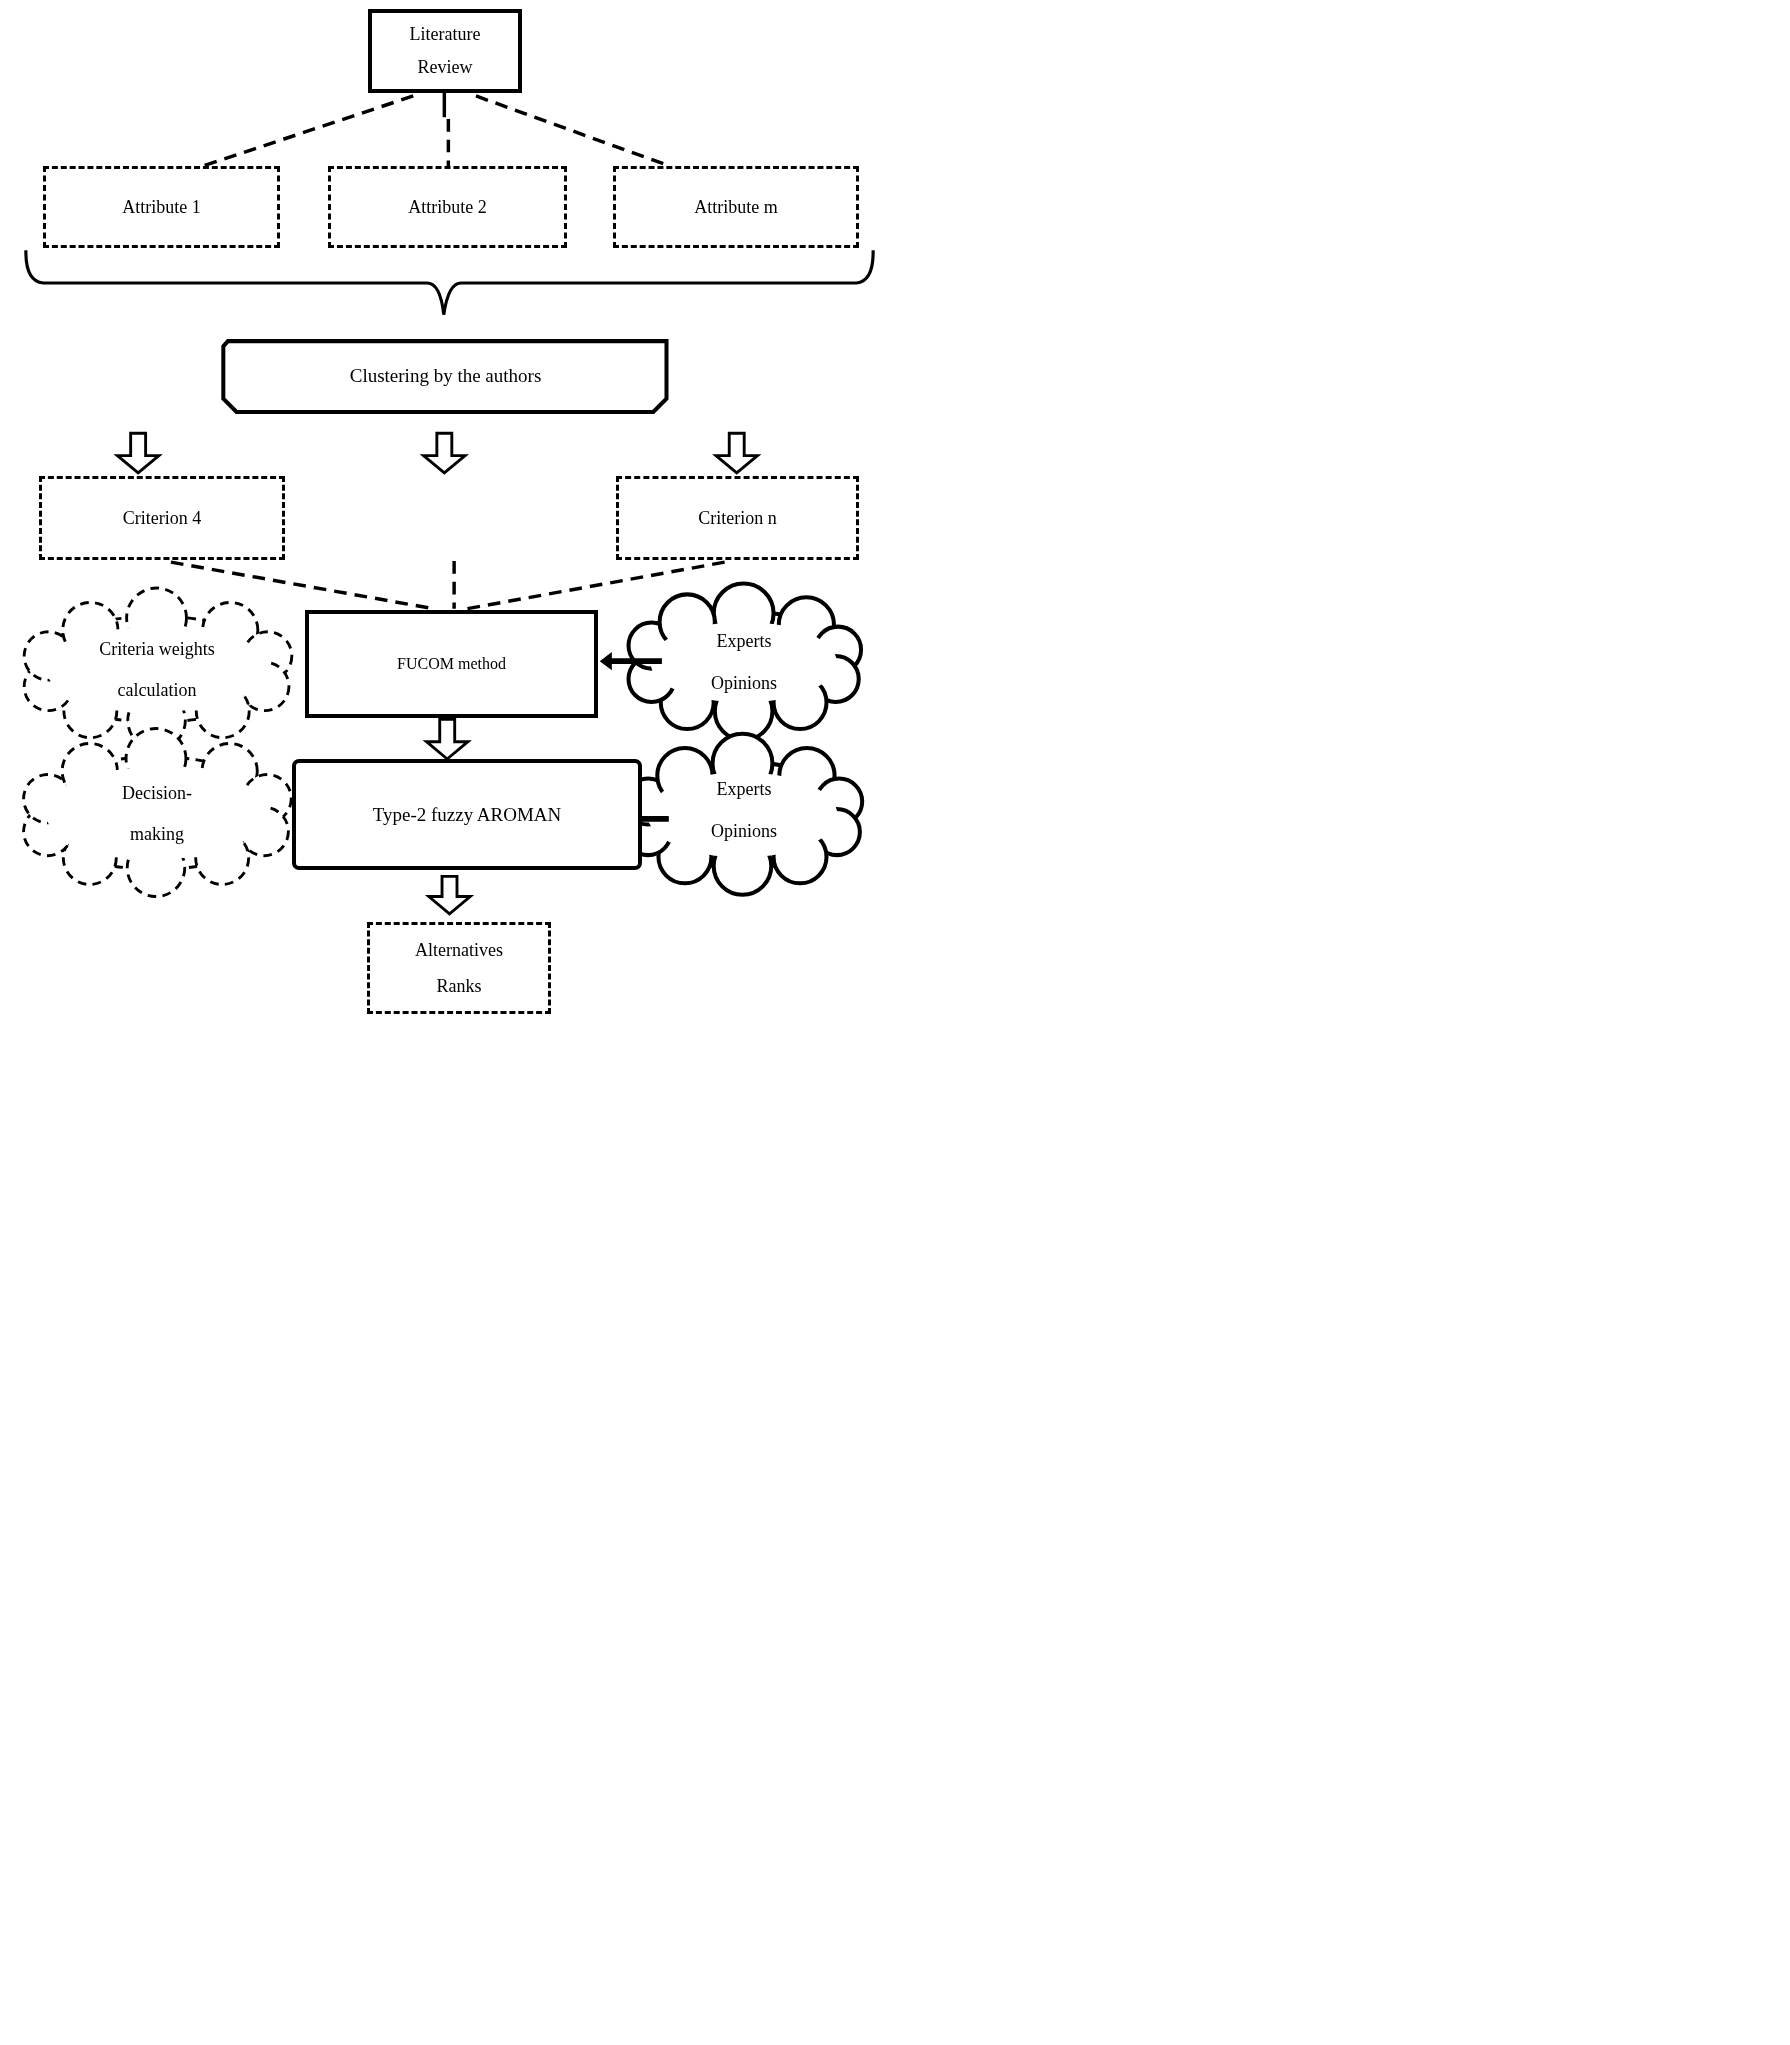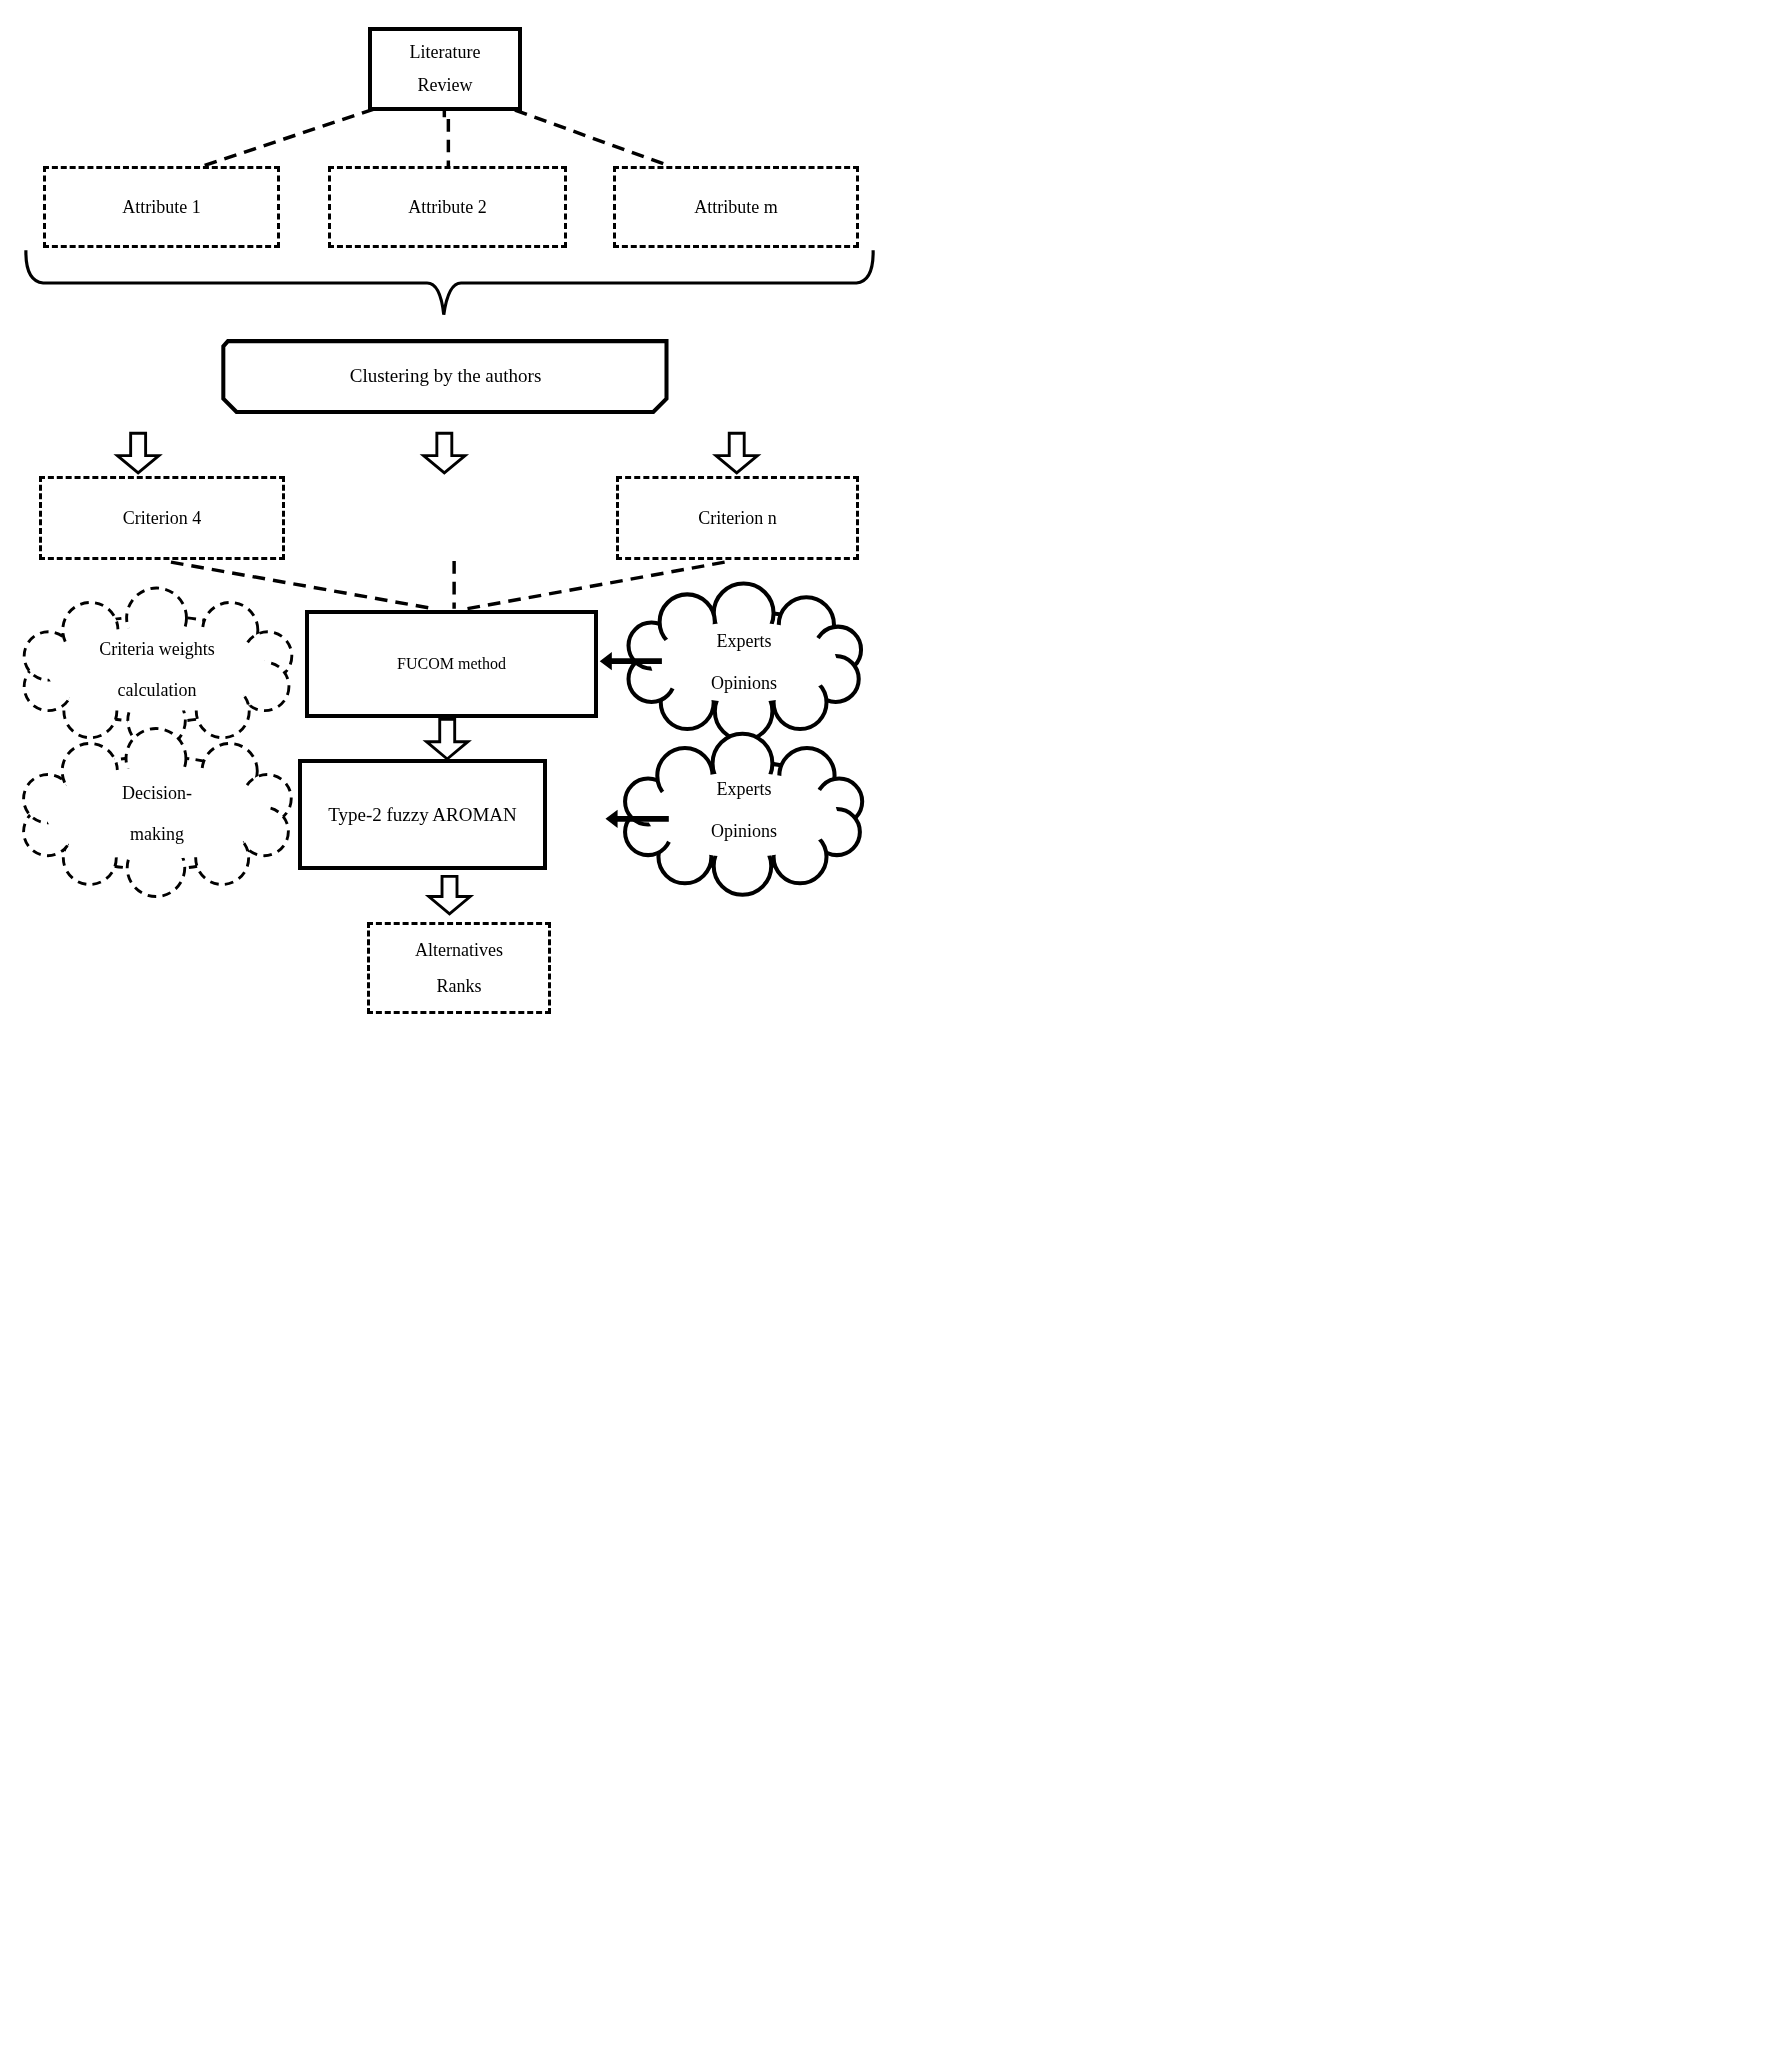--- a/index.html
+++ b/index.html
@@ -17,21 +17,21 @@
     display:flex;flex-direction:column;align-items:center;justify-content:center;
     text-align:center;font-size:18px;line-height:1.25;background:#ffffff;
   }
   .solid{border:4px solid #000;}
   .dashed{border:3.5px dashed #000;}
   .lbl{
     position:absolute;box-sizing:border-box;
     display:flex;flex-direction:column;align-items:center;justify-content:center;
     font-size:18px;line-height:1.25;background:transparent;
   }
-  .gap18{row-gap:10.4px;margin-top:18px;}
+  .gap18{row-gap:10.4px;}
   .gap24{row-gap:14px;text-align:right;}
   .gap26{row-gap:19px;}
 </style>
 </head>
 <body>
 
 <div id="stage">
 
   <svg id="wires" viewBox="0 0 1555 1776">
 
@@ -159,21 +159,21 @@
 
   <div class="lbl gap26" style="left:23px;top:619px;width:268px;height:101px;">
     <span>Criteria weights</span>
     <span>calculation</span>
   </div>
   <div class="lbl gap26" style="left:633px;top:613px;width:222px;height:98px;">
     <span>Experts</span>
     <span>Opinions</span>
   </div>
 
-  <div class="box solid" style="left:298px;top:759px;width:249px;height:111px;font-size:19px;">
+  <div class="box solid" style="left:292px;top:759px;width:350px;height:111px;font-size:19px;border-radius:7px;">
     <span>Type-2 fuzzy AROMAN</span>
   </div>
 
   <div class="lbl gap26" style="left:23px;top:766px;width:268px;height:95px;">
     <span>Decision-</span>
     <span>making</span>
   </div>
   <div class="lbl gap26" style="left:633px;top:761px;width:222px;height:98px;">
     <span>Experts</span>
     <span>Opinions</span>

